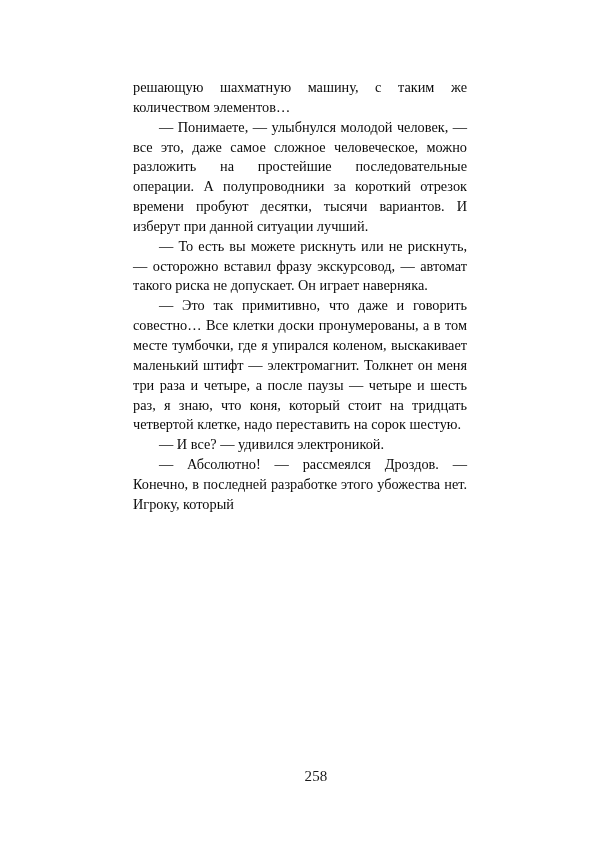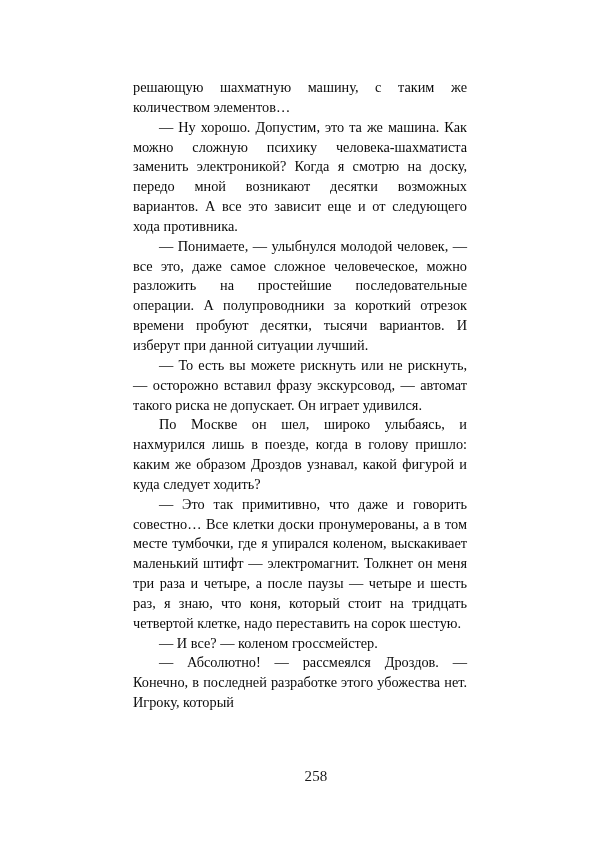--- a/index.html
+++ b/index.html
@@ -53,24 +53,22 @@
     letter-spacing: 0.2px;
   }
 </style>
 </head>
 <body>
 
 <div class="page">
 
   <div class="text-block">
     <p class="para first">решающую шахматную машину, с таким же количеством элементов…</p>
-    <p class="para">— Ну хорошо. Допустим, это та же машина. Как можно сложную психику человека-шахматиста заменить электроникой? Когда я смотрю на доску, передо мной возникают десятки возможных вариантов. А все это зависит еще и от следующего хода противника.</p>
     <p class="para">— Понимаете, — улыбнулся молодой человек, — все это, даже самое сложное человеческое, можно разложить на простейшие последовательные операции. А полупроводники за короткий отрезок времени пробуют десятки, тысячи вариантов. И изберут при данной ситуации лучший.</p>
-    <p class="para">— То есть вы можете рискнуть или не рискнуть, — осторожно вставил фразу экскурсовод, — автомат такого риска не допускает. Он играет удивился.</p>
-    <p class="para">По Москве он шел, широко улыбаясь, и нахмурился лишь в поезде, когда в голову пришло: каким же образом Дроздов узнавал, какой фигурой и куда следует ходить?</p>
+    <p class="para">— То есть вы можете рискнуть или не рискнуть, — осторожно вставил фразу экскурсовод, — автомат такого риска не допускает. Он играет наверняка.</p>
     <p class="para">— Это так примитивно, что даже и говорить совестно… Все клетки доски пронумерованы, а в том месте тумбочки, где я упирался коленом, выскакивает маленький штифт — электромагнит. Толкнет он меня три раза и четыре, а после паузы — четыре и шесть раз, я знаю, что коня, который стоит на тридцать четвертой клетке, надо переставить на сорок шестую.</p>
-    <p class="para">— И все? — коленом гроссмейстер.</p>
+    <p class="para">— И все? — удивился электроникой.</p>
     <p class="para">— Абсолютно! — рассмеялся Дроздов. — Конечно, в последней разработке этого убожества нет. Игроку, который</p>
   </div>
 
   <div class="folio">258</div>
 
 </div>
 
 </body></html>

